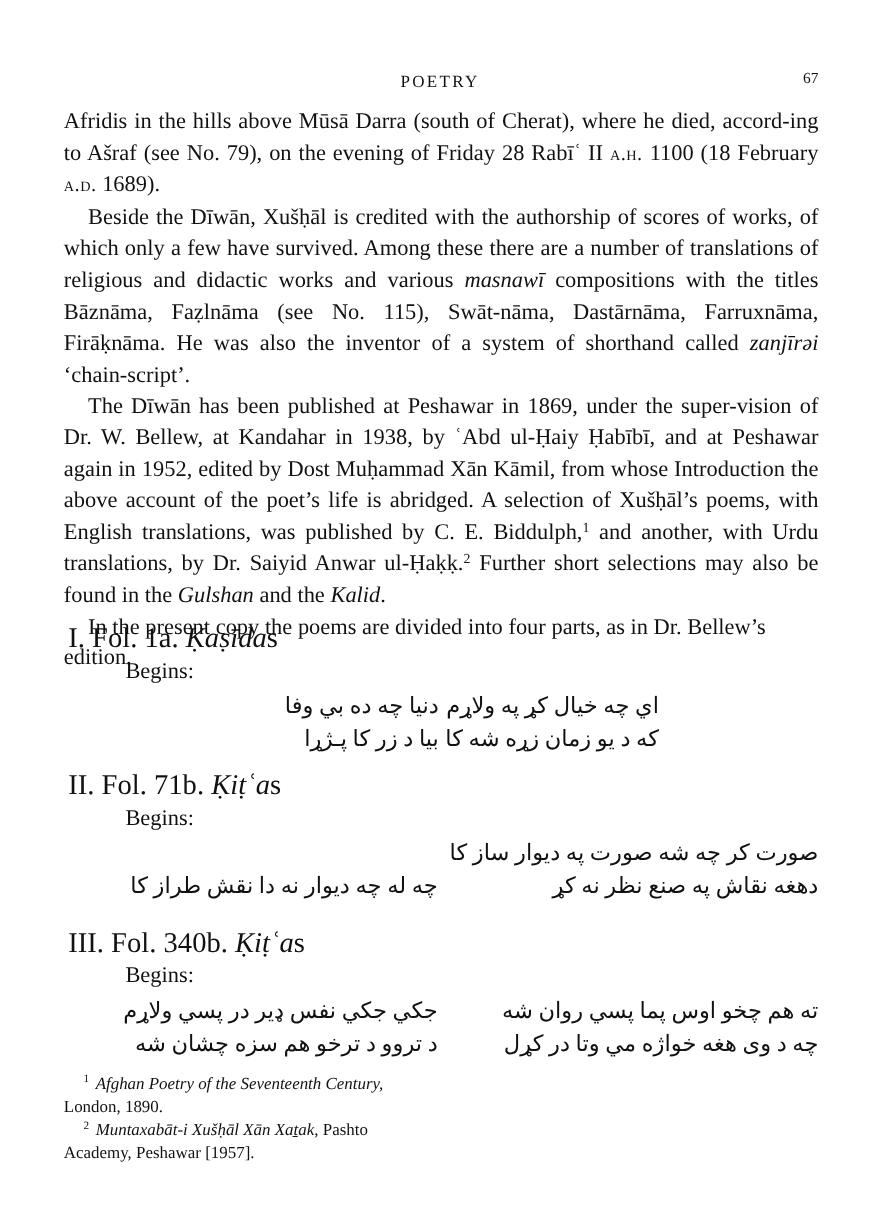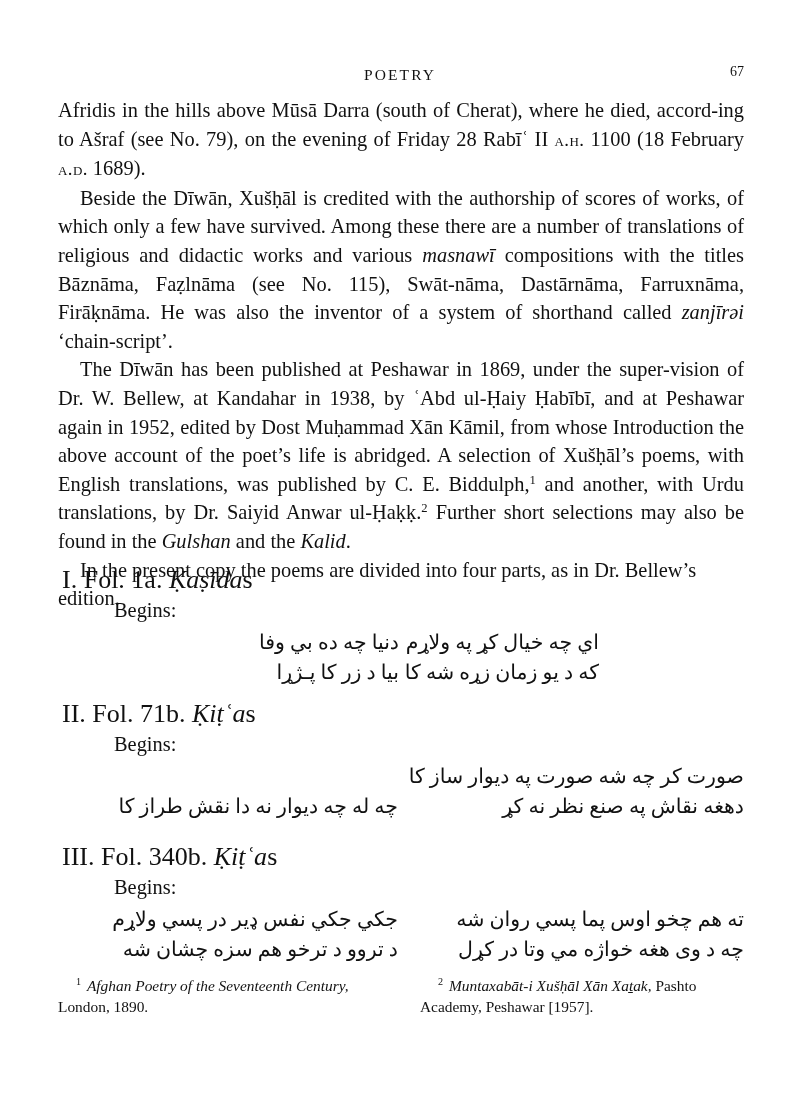--- a/index.html
+++ b/index.html
@@ -131,21 +131,21 @@
   .verse-wide .verse-line { justify-content: space-between; width: 686px; }
   .verse-wide .hemistich { width: 340px; }
 
   
   .footnotes {
     position: absolute;
     left: 58px;
     top: 975px;
     width: 686px;
     display: flex;
-    flex-direction: row;
+    flex-direction: column;
     justify-content: space-between;
   }
   .footnote {
     font-size: 15.4px;
     line-height: 21px;
     color: #111;
   }
   .fn-left { width: 352px; padding-right: 10px; }
   .fn-right { width: 324px; }
   .footnote .fn-marker {

